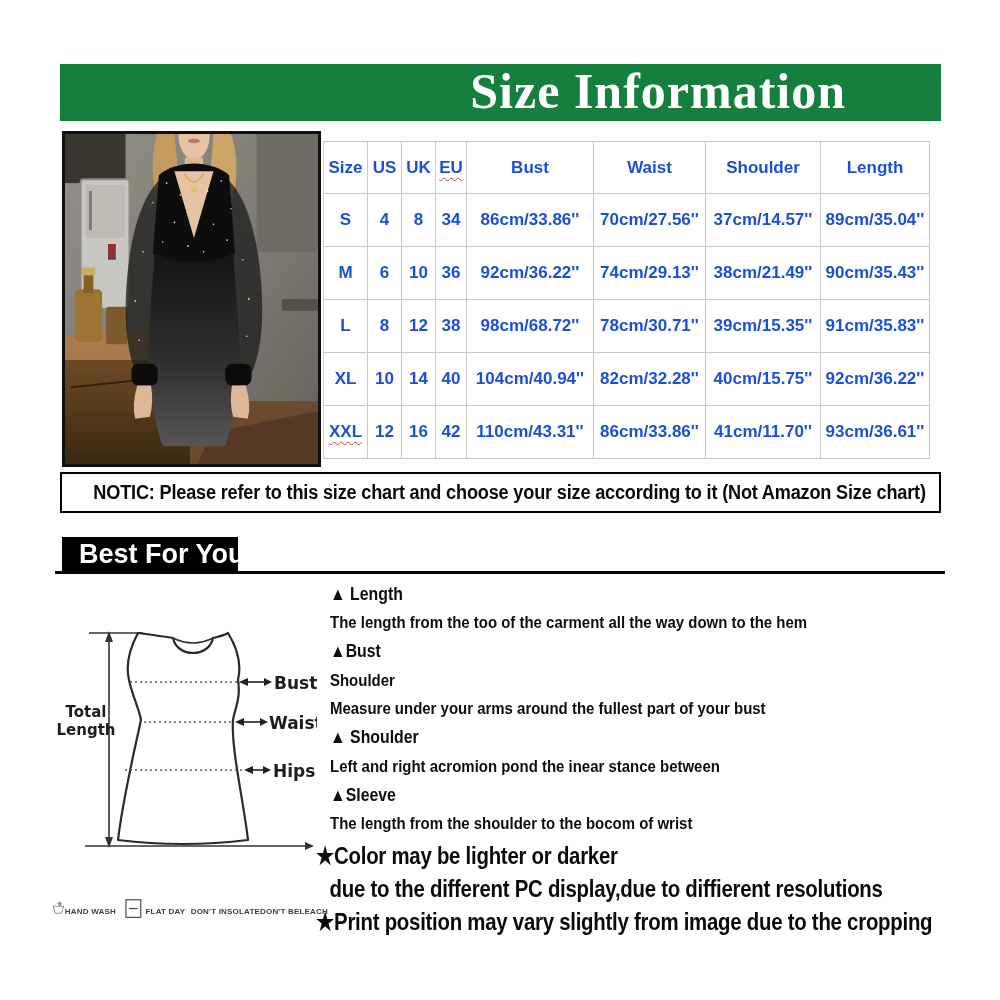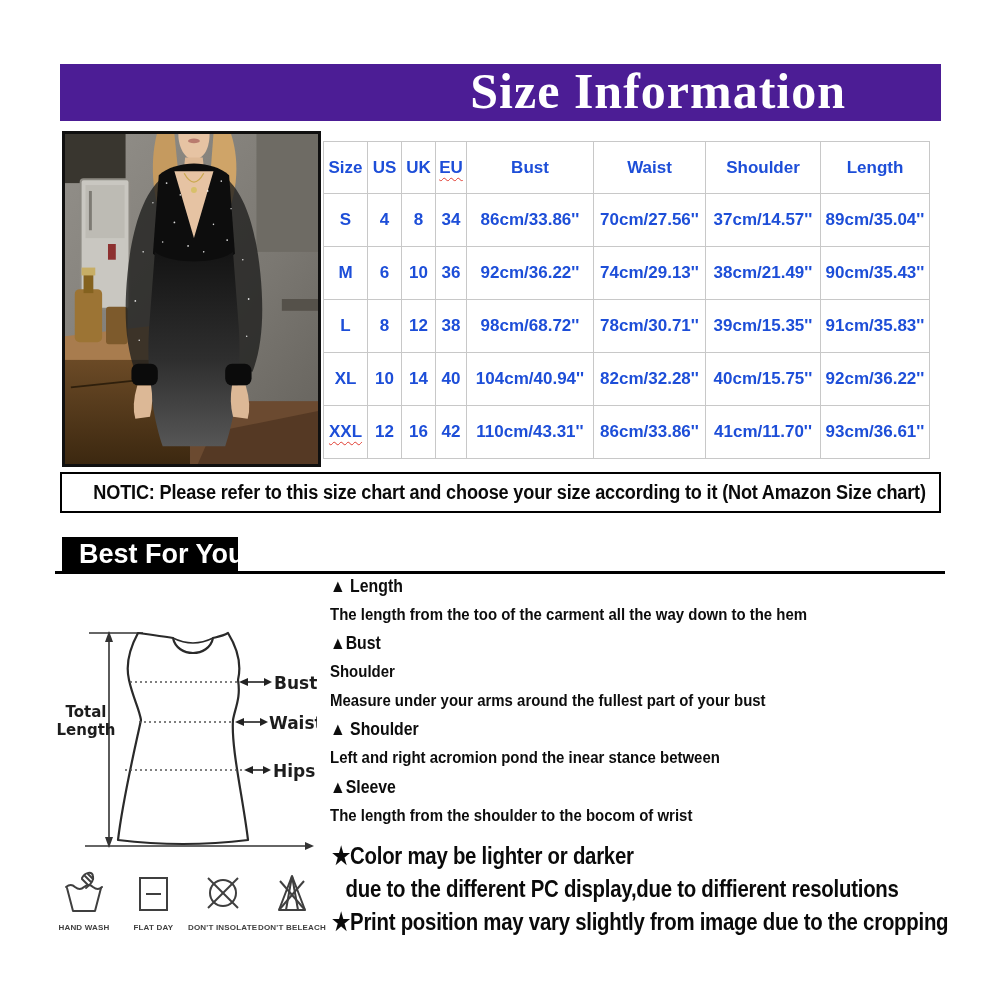--- a/index.html
+++ b/index.html
@@ -1,21 +1,21 @@
 <!DOCTYPE html>
 <html><head>
 <meta charset="utf-8">
 <style>
   * { margin:0; padding:0; box-sizing:border-box; }
   html,body { background:#ffffff; }
   body { font-family:"Liberation Sans", sans-serif; }
   #page { position:relative; width:1000px; height:1000px; background:#fff; overflow:hidden; }
 
   
-  .hdr-bar { position:absolute; left:60px; top:64px; width:881px; height:57px; background:#4c1d95; }
+  .hdr-bar { position:absolute; left:60px; top:64px; width:881px; height:57px; background:#15803d; }
   .hdr-title {
     position:absolute; right:95px; top:50%; transform:translateY(-54%);
     font-family:"Liberation Serif", serif; font-weight:700; font-size:50px; color:#fff;
     white-space:nowrap; letter-spacing:1px;
   }
 
   
   .photo-box { position:absolute; left:62px; top:131px; width:259px; height:336px;
     border:3px solid #101010; background:#7d7b76; }
   .photo-box svg { display:block; width:100%; height:100%; }
@@ -44,36 +44,36 @@
   .bfy-box { position:absolute; left:62px; top:537px; width:176px; height:36px; background:#000; }
   .bfy-label { display:block; padding-left:17px; line-height:35px; color:#fff;
     font-weight:700; font-size:27px; white-space:nowrap; }
 
   
   .diagram { position:absolute; left:55px; top:618px; width:262px; height:242px; }
   .diagram text { font-family:"DejaVu Sans", sans-serif; fill:#1d1d1d; }
 
   
   .notes { position:absolute; left:330px; top:576px; width:620px; }
-  .note-line { height:28.7px; display:flex; align-items:flex-start; white-space:nowrap; }
+  .note-line { height:28.7px; display:flex; align-items:flex-end; white-space:nowrap; }
   .note-inner { transform:scaleX(0.88); transform-origin:0 50%; font-weight:700; color:#0d0d0d; }
   .note-head .note-inner { font-size:18px; }
   .note-body .note-inner { font-size:17px; }
 
   
-  .stars { position:absolute; left:316px; top:839px; width:650px;margin-left:16px; }
+  .stars { position:absolute; left:316px; top:839px; width:650px; }
   .star-line { height:33px; display:flex; align-items:center; white-space:nowrap; }
   .star-inner { transform:scaleX(0.85); transform-origin:0 50%; font-weight:700;
     font-size:24px; color:#0a0a0a; letter-spacing:-0.3px; }
   .star-indent .star-inner { padding-left:16px; }
 
   
   .care-row { position:absolute; left:52px; top:869px; width:272px; height:78px;
     display:flex; justify-content:space-between; }
-  .care-item { width:64px; display:flex; flex-direction:column; align-items:center; }
+  .care-item { width:64px; display:flex; flex-direction:row; align-items:center; }
   .care-item svg { width:44px; height:48px; display:block; }
   .care-label { margin-top:6px; font-size:8px; font-weight:700; color:#3f3f3f;
     letter-spacing:0.2px; white-space:nowrap; }
 </style>
 </head>
 <body>
 
 <div id="page">
 
   <div class="hdr-bar">

